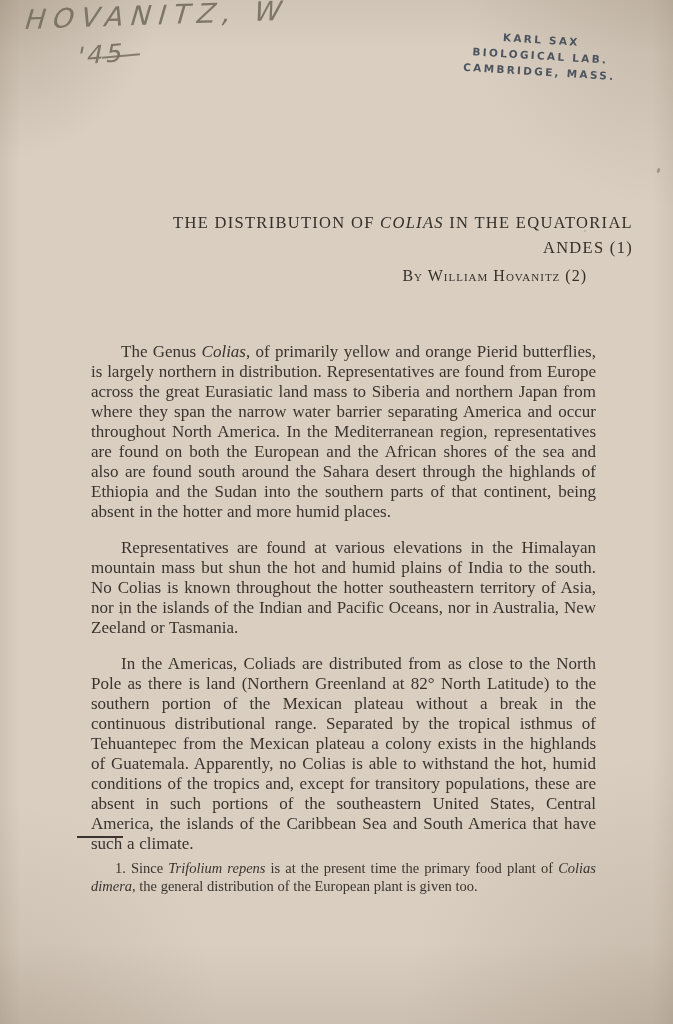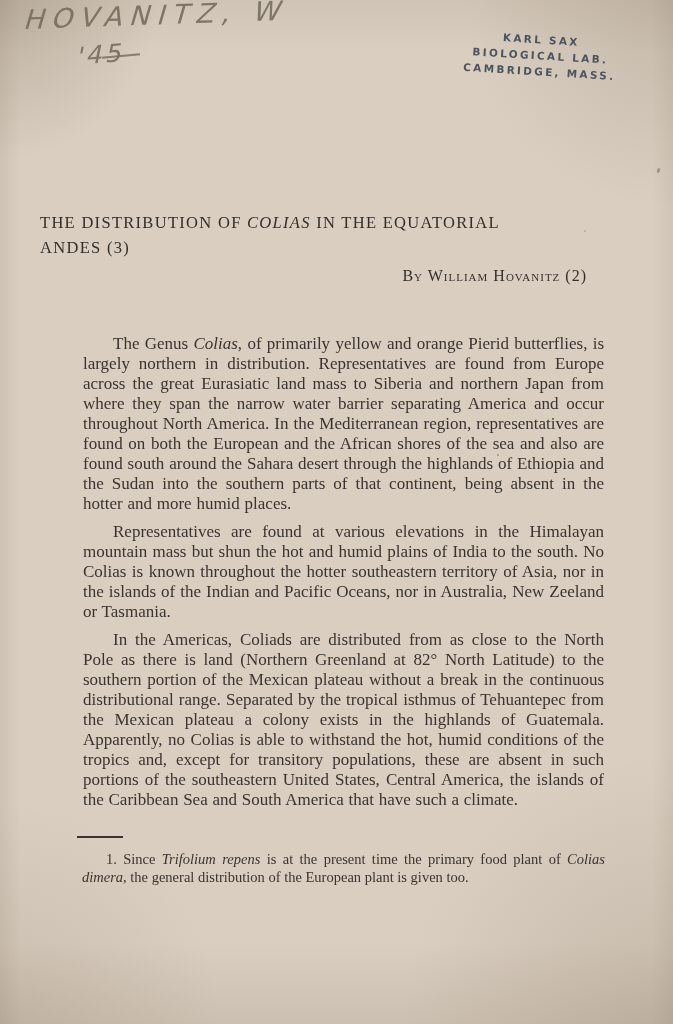--- a/index.html
+++ b/index.html
@@ -64,52 +64,52 @@
     font-size:15.5px;line-height:23px;letter-spacing:-0.3px;
     color:#2f2a25;
     white-space:pre-wrap;
   }
   
   .title{
     position:absolute;left:40px;top:210px;width:593px;
     margin:0;
     font-size:16.5px;line-height:25px;letter-spacing:1.3px;
     font-weight:normal;
-    text-align:left;
+    text-align:right;
     color:#352f29;
   }
   .title .ital{font-style:italic;}
   .byline{
     position:absolute;top:267px;right:86px;
     font-size:16px;letter-spacing:1px;
     font-variant:small-caps;
     color:#352f29;
   }
   
   .body{
     position:absolute;left:75px;top:326px;width:537px;
     font-size:17px;line-height:20px;
     text-align:justify;
     word-spacing:0.5px;
     color:#3b342e;
   }
-  .body p{margin:8px;text-indent:30px;}
+  .body p{margin:16px;text-indent:30px;}
   .body .ital{font-style:italic;}
   
   .foot-rule{
     position:absolute;left:77px;top:836px;
     width:46px;height:2px;background:#3b342e;
   }
   .footnotes{
     position:absolute;left:75px;top:843px;width:537px;
     font-size:14.5px;line-height:18px;
     text-align:justify;
     color:#3b342e;
   }
-  .footnotes p{margin:7px;text-indent:24px;}
+  .footnotes p{margin:16px;text-indent:24px;}
   .footnotes .ital{font-style:italic;}
   
   .speck{position:absolute;border-radius:50%;background:rgba(110,96,78,0.5);}
   .speck.s1{left:657px;top:168px;width:3px;height:5px;transform:rotate(20deg);}
   .speck.s2{left:497px;top:454px;width:2px;height:2px;}
   .speck.s3{left:121px;top:612px;width:2px;height:3px;}
   .speck.s4{left:584px;top:230px;width:2px;height:2px;opacity:.6;}
 </style>
 </head>
 <body>
@@ -121,21 +121,21 @@
   <div class="pencil-stroke"></div>
 
   <div class="stamp">
     <div>KARL SAX</div>
     <div>BIOLOGICAL LAB.</div>
     <div>CAMBRIDGE, MASS.</div>
   </div>
 
 
   <h1 class="title"><span><span>THE DISTRIBUTION OF </span><span class="ital">COLIAS</span><span> IN THE EQUATORIAL</span></span><br>
-    <span>ANDES (3)</span>
+    <span>ANDES (1)</span>
   </h1>
 
   <div class="byline">By William Hovanitz (2)</div>
 
   <div class="body">
     <p><span>The Genus </span><span class="ital">Colias</span><span>, of primarily yellow and orange Pierid butterflies, is largely northern in distribution. Representatives are found from Europe across the great Eurasiatic land mass to Siberia and northern Japan from where they span the narrow water barrier separating America and occur throughout North America. In the Mediterranean region, representatives are found on both the European and the African shores of the sea and also are found south around the Sahara desert through the highlands of Ethiopia and the Sudan into the southern parts of that continent, being absent in the hotter and more humid places.</span></p>
     <p>Representatives are found at various elevations in the Himalayan mountain mass but shun the hot and humid plains of India to the south. No Colias is known throughout the hotter southeastern territory of Asia, nor in the islands of the Indian and Pacific Oceans, nor in Australia, New Zeeland or Tasmania.</p>
     <p>In the Americas, Coliads are distributed from as close to the North Pole as there is land (Northern Greenland at 82° North Latitude) to the southern portion of the Mexican plateau without a break in the continuous distributional range. Separated by the tropical isthmus of Tehuantepec from the Mexican plateau a colony exists in the highlands of Guatemala. Apparently, no Colias is able to withstand the hot, humid conditions of the tropics and, except for transitory populations, these are absent in such portions of the southeastern United States, Central America, the islands of the Caribbean Sea and South America that have such a climate.</p>
   </div>
 

